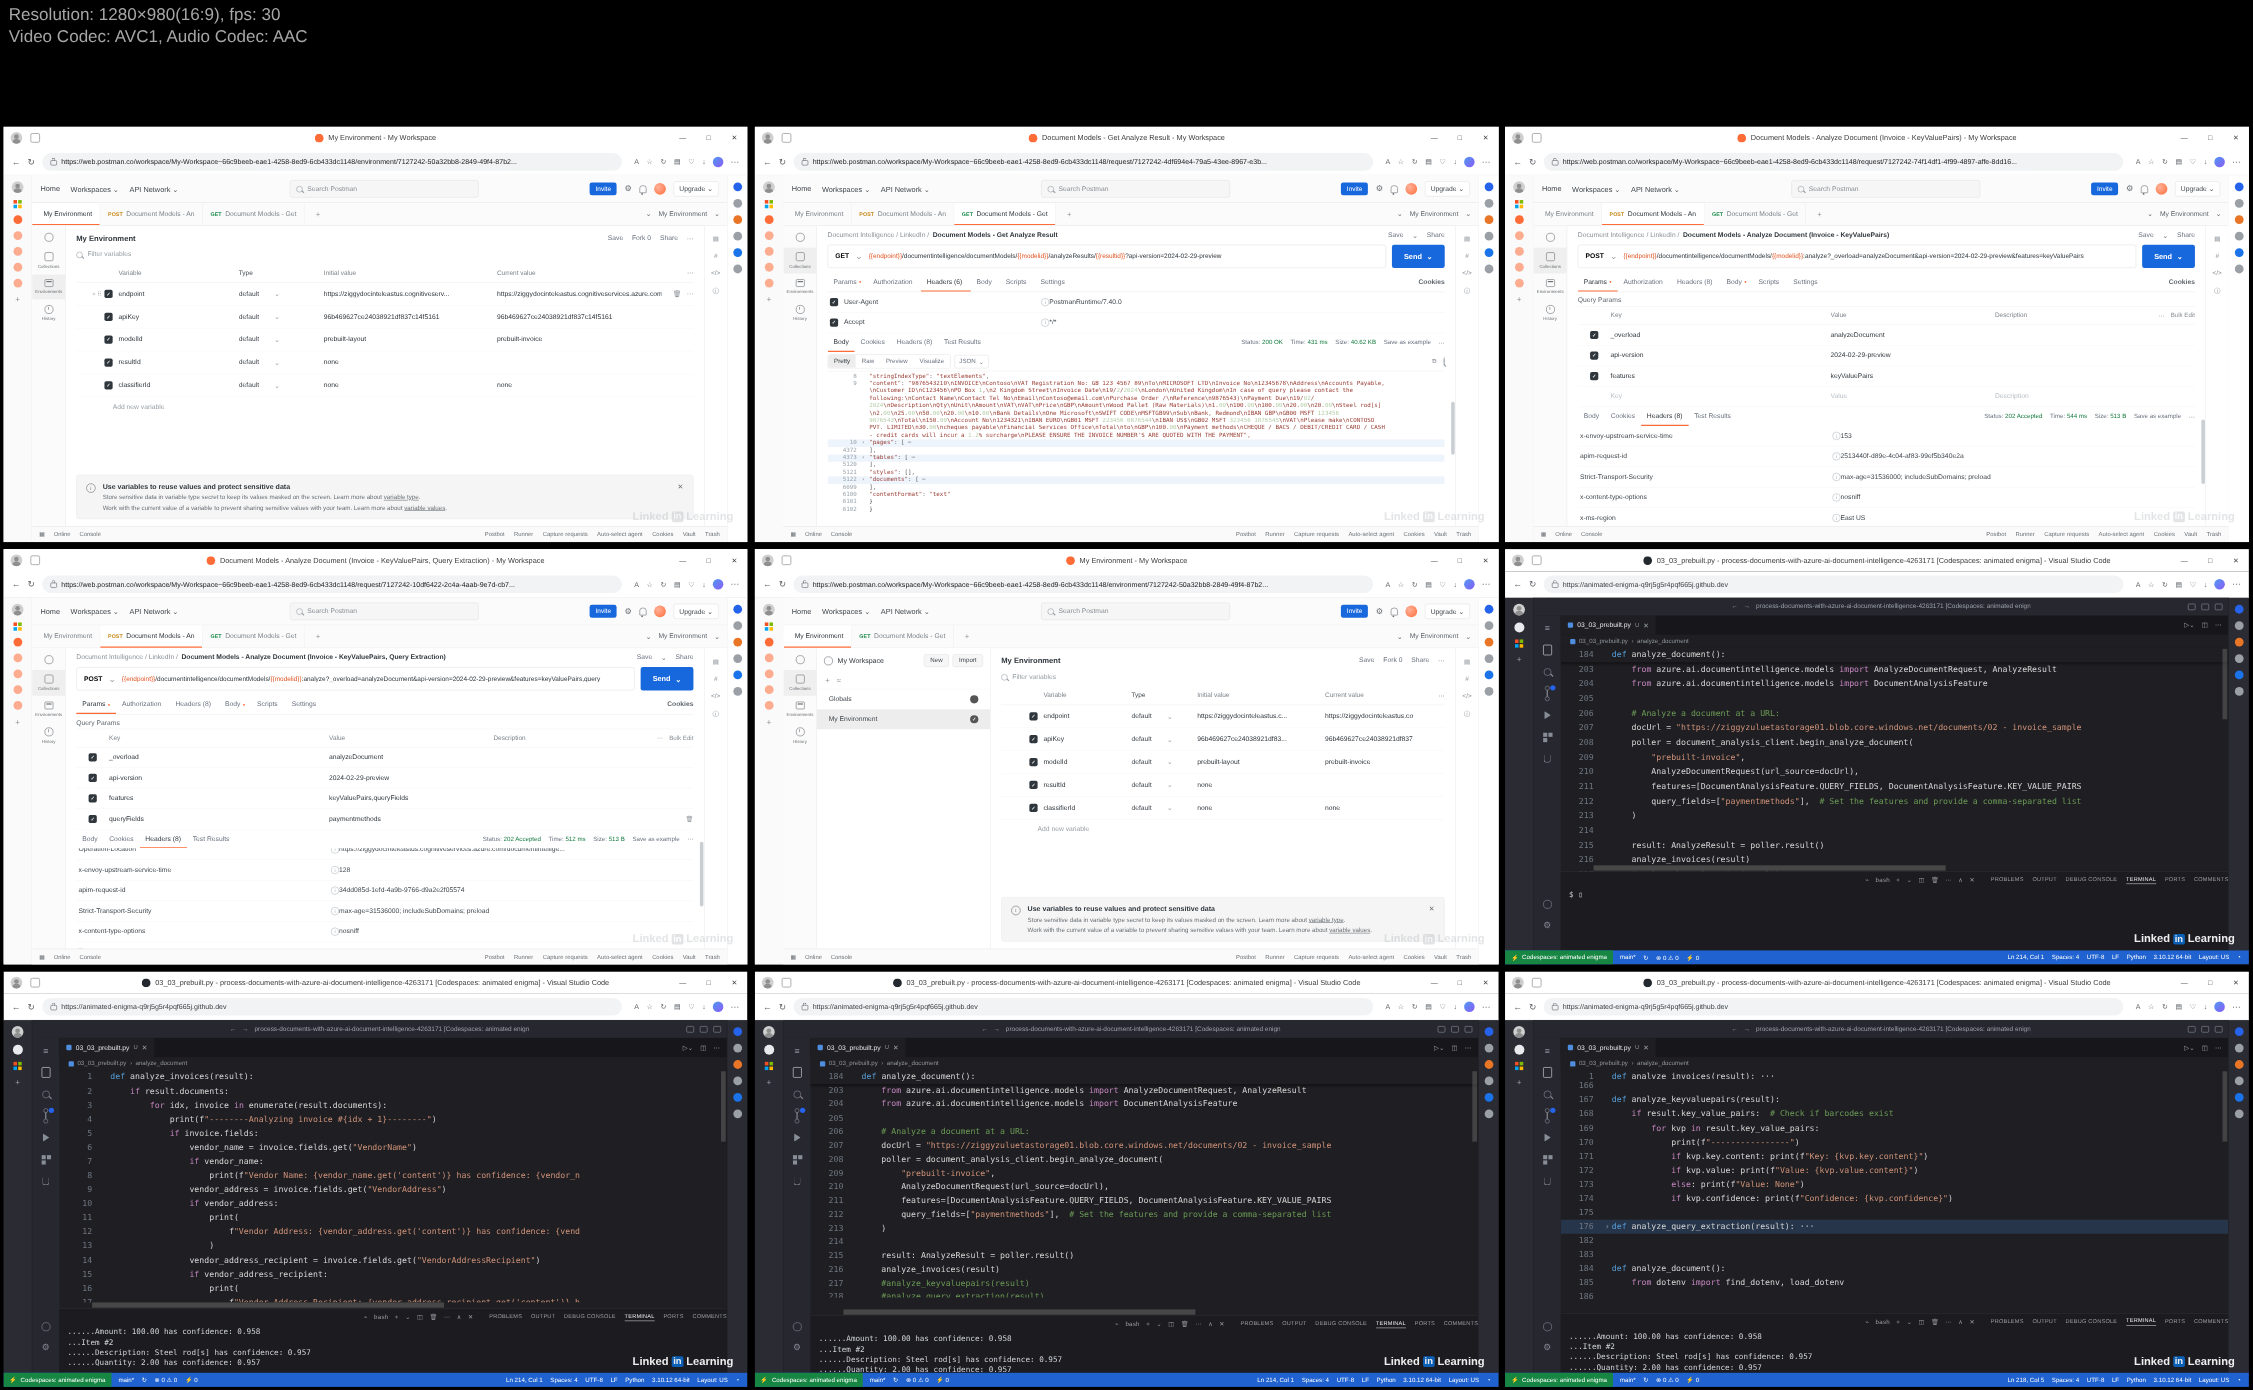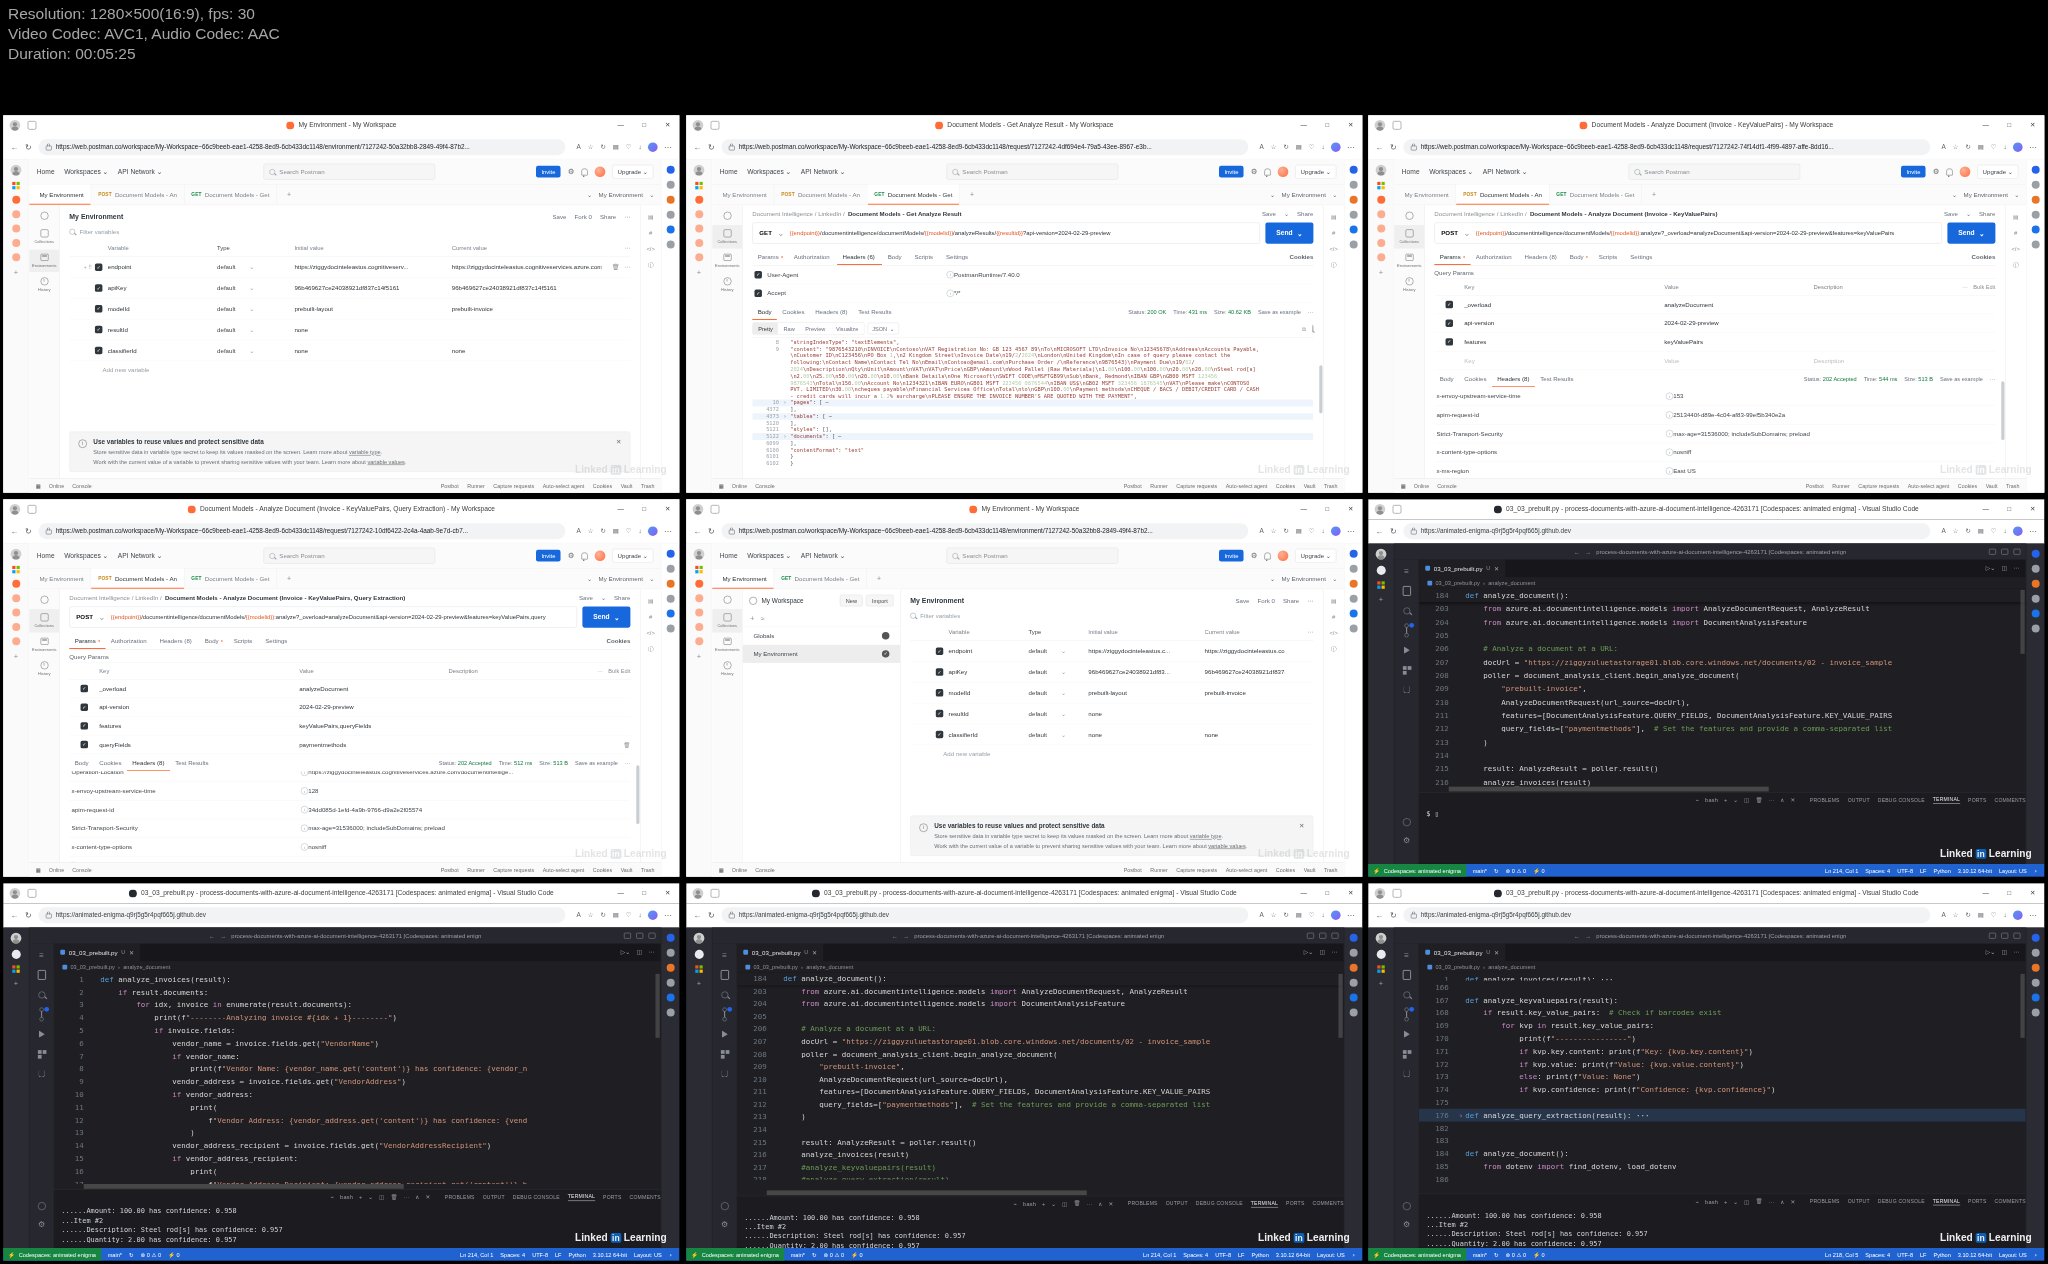--- a/index.html
+++ b/index.html
@@ -233,23 +233,22 @@
   .wm .inbox{background:#0a66c2;color:#fff;border-radius:3px;padding:0 3px;font-size:16px;}
   .wml{color:#9aa0a6;opacity:.28;}
   .wml .inbox{background:#9aa0a6;}
   .dark .pill{color:#3c4043;}
 </style>
 </head>
 <body>
 
 <div id="stage">
   <div id="meta">
-    <div class="ml">Resolution: 1280×500(16:9), fps: 30</div>
+    <div class="ml">Resolution: 1280×980(16:9), fps: 30</div>
     <div class="ml">Video Codec: AVC1, Audio Codec: AAC</div>
-    <div class="ml">Duration: 00:05:25</div>
   </div>
   <div id="grid">
       <div class="cell">
         <div class="screen pm">
           <div class="win">
   <div class="tb">
     <div class="tbl">
                 <span class="avatar"></span>
                 <span class="tabsym"></span>
               </div>

